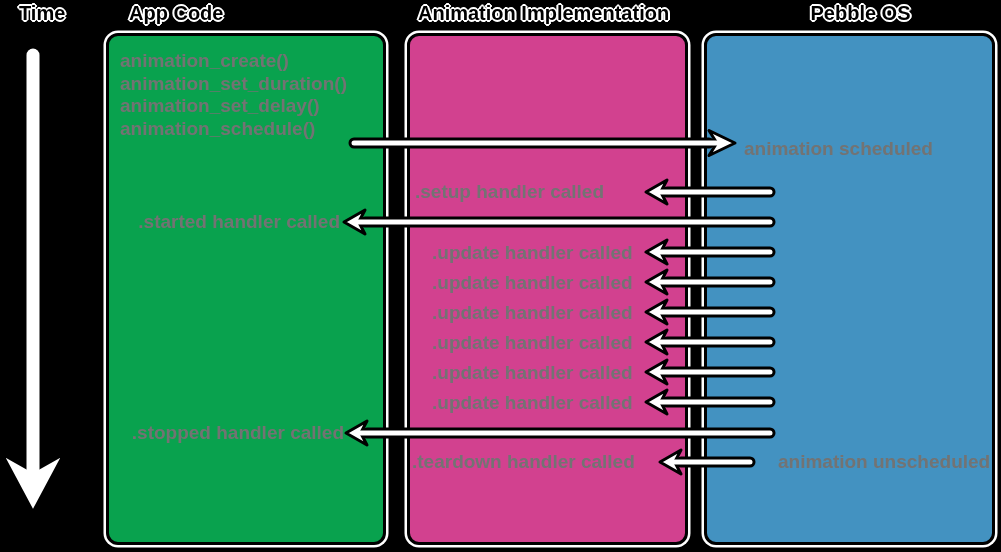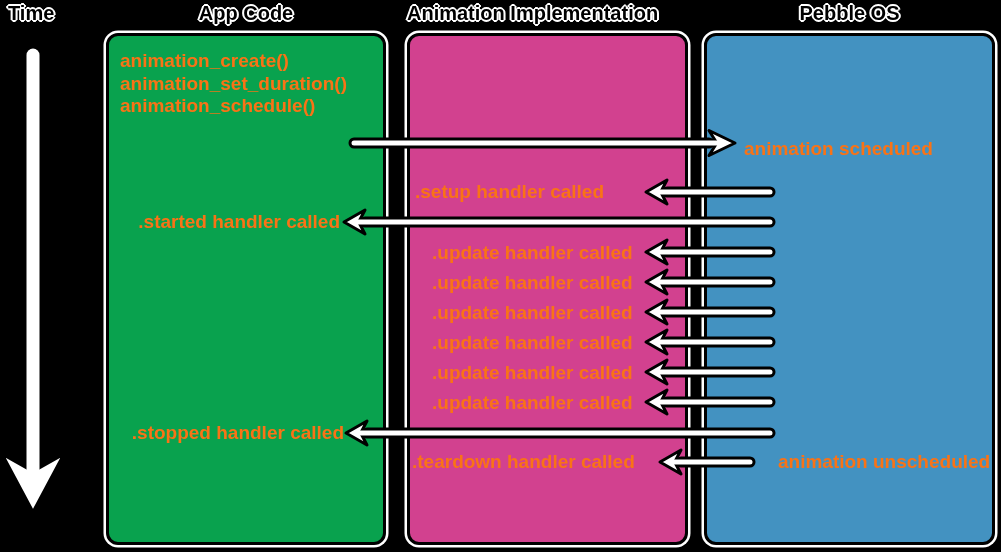--- a/index.html
+++ b/index.html
@@ -14,27 +14,28 @@
     box-shadow:0 0 0 2.5px #fff;
   }
   .box-green{left:106px;width:274px;}
   .box-magenta{left:407px;width:275px;}
   .box-blue{left:704px;width:285px;}
   .hdr{
     position:absolute;top:1px;font-size:20px;font-weight:bold;color:#000;
     line-height:24px;white-space:nowrap;
     text-shadow:-2px 0 #fff,2px 0 #fff,0 -2px #fff,0 2px #fff,
                 -1px -1px #fff,1px -1px #fff,-1px 1px #fff,1px 1px #fff;
+    margin-left:11px;
   }
   .hdr-time{left:8px;}
-  .hdr-app{left:106px;width:280px;text-align:center;}
+  .hdr-app{left:118px;width:280px;text-align:left;}
   .hdr-impl{left:407px;width:281px;}
   .hdr-os{left:704px;width:291px;text-align:center;}
   .label{
-    position:absolute;color:#f97316;font-weight:bold;font-size:19px;
+    position:absolute;color:#737373;font-weight:bold;font-size:19px;
     line-height:22px;white-space:nowrap;z-index:3;
   }
   .calls{left:120px;top:50px;line-height:22.5px;}
   .started{left:100px;top:211px;width:240px;text-align:right;}
   .stopped{left:100px;top:422px;width:244px;text-align:right;}
   .setup{left:415px;top:181px;}
   .updates{left:432px;top:238px;line-height:30px;}
   .teardown{left:412px;top:451px;}
   .scheduled{left:744px;top:138px;}
   .unscheduled{left:754px;top:451px;margin-left:24px;}
@@ -48,20 +49,21 @@
 <div class="hdr hdr-impl">Animation Implementation</div>
 <div class="hdr hdr-os">Pebble OS</div>
 
 <div class="box box-green" style="background: rgb(9, 162, 78);"></div>
 <div class="box box-magenta" style="background: rgb(210, 65, 143);"></div>
 <div class="box box-blue" style="background: rgb(67, 146, 193);"></div>
 
 <div class="label calls">
   <div>animation_create()</div>
   <div>animation_set_duration()</div>
+  <div>animation_set_delay()</div>
   <div>animation_schedule()</div>
 </div>
 
 <div class="label started">.started handler called</div>
 <div class="label stopped">.stopped handler called</div>
 
 <div class="label setup">.setup handler called</div>
 <div class="label updates">
   <div>.update handler called</div>
   <div>.update handler called</div>

